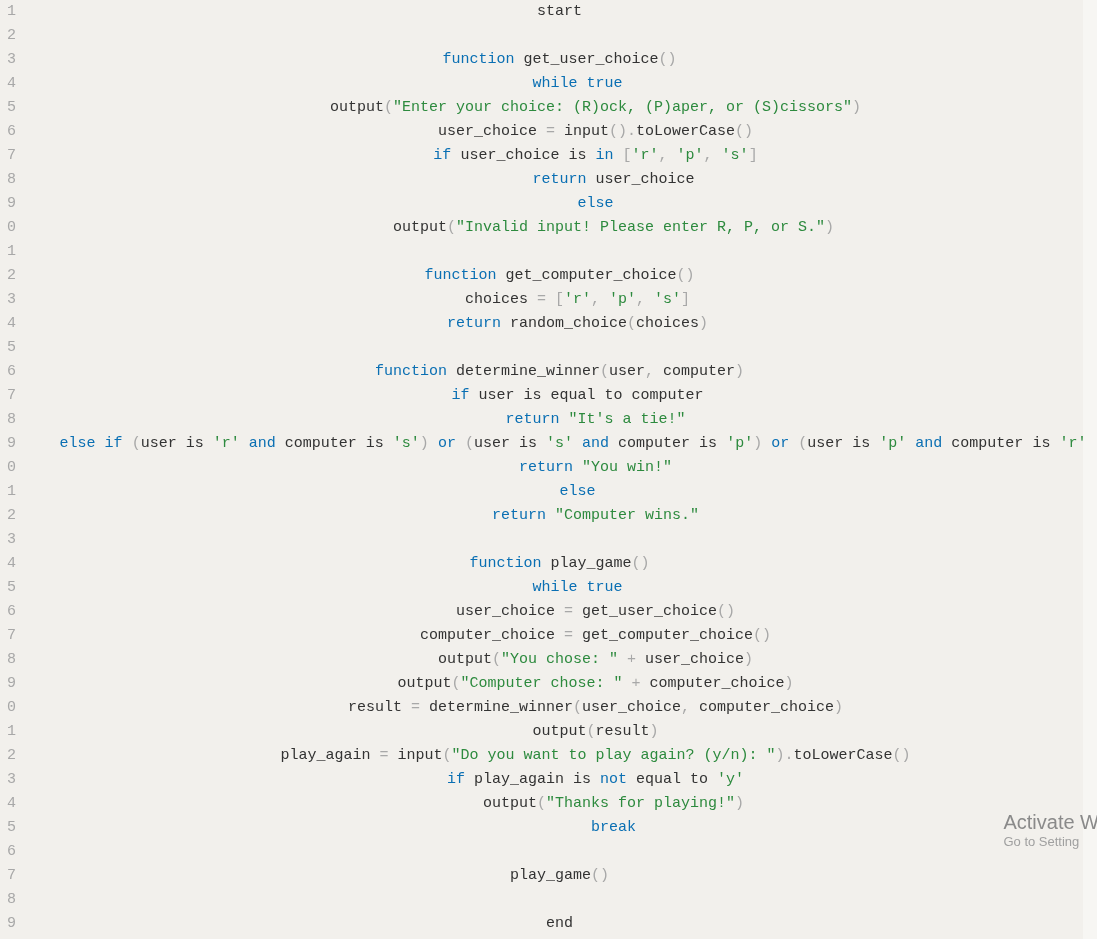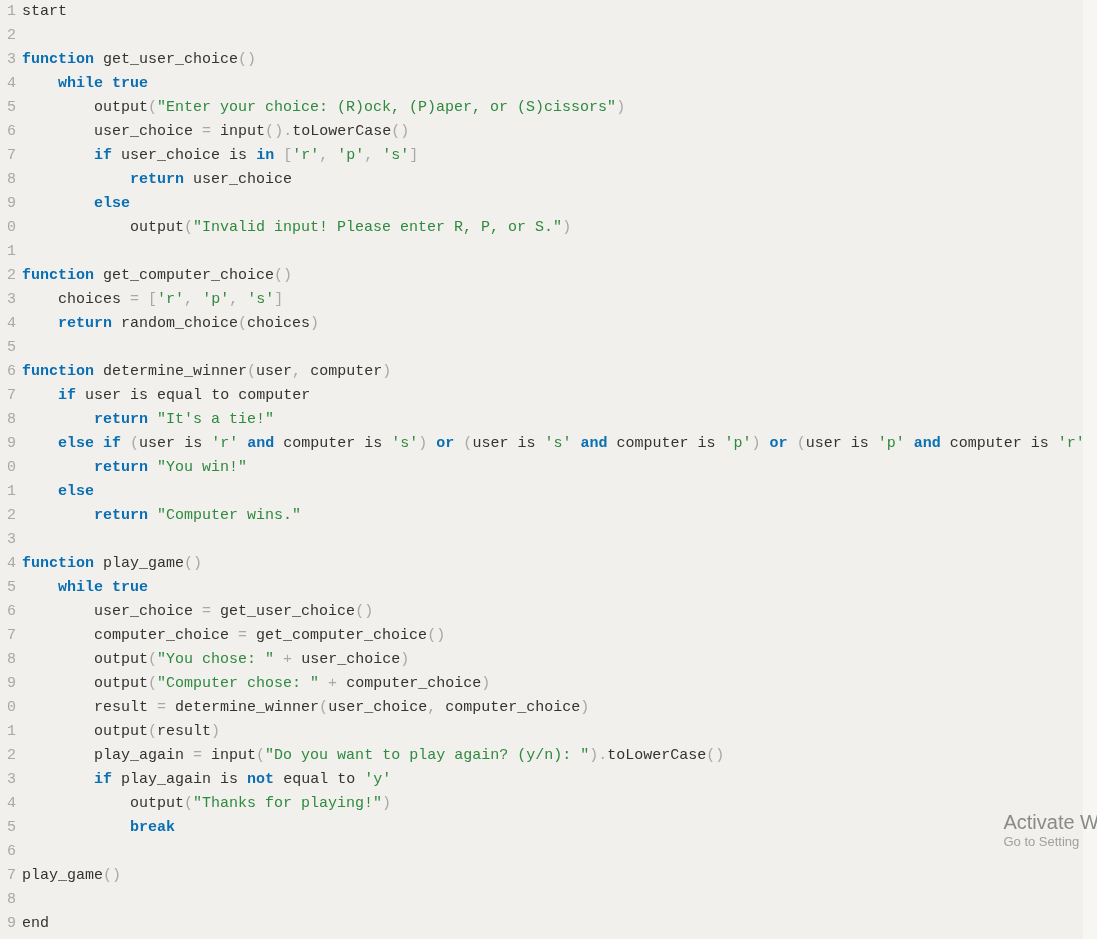--- a/index.html
+++ b/index.html
@@ -25,23 +25,23 @@
     padding-right: 6px;
     color: #a8a8a8;
     user-select: none;
     flex-shrink: 0;
   }
   .code {
     flex: 1;
     white-space: pre;
     overflow: hidden;
   }
-  .line { height: 24px; line-height: 24px; }
+  .line { height: 24px; line-height: 24px; text-align: center; }
   .gline { height: 24px; line-height: 24px; }
-  .kw { color: #0a6fb3; font-weight: bold; }
+  .kw { color: #0a6fb3; }
   .str { color: #2d8a3e; }        
   .punc { color: #a8a8a8; }
   .ident { color: #333; }
   .watermark {
     position: absolute;
     right: -2px;
     bottom: 90px;
     color: #9b9b9b;
     font-family: 'Segoe UI', Arial, sans-serif;
     text-align: left;

